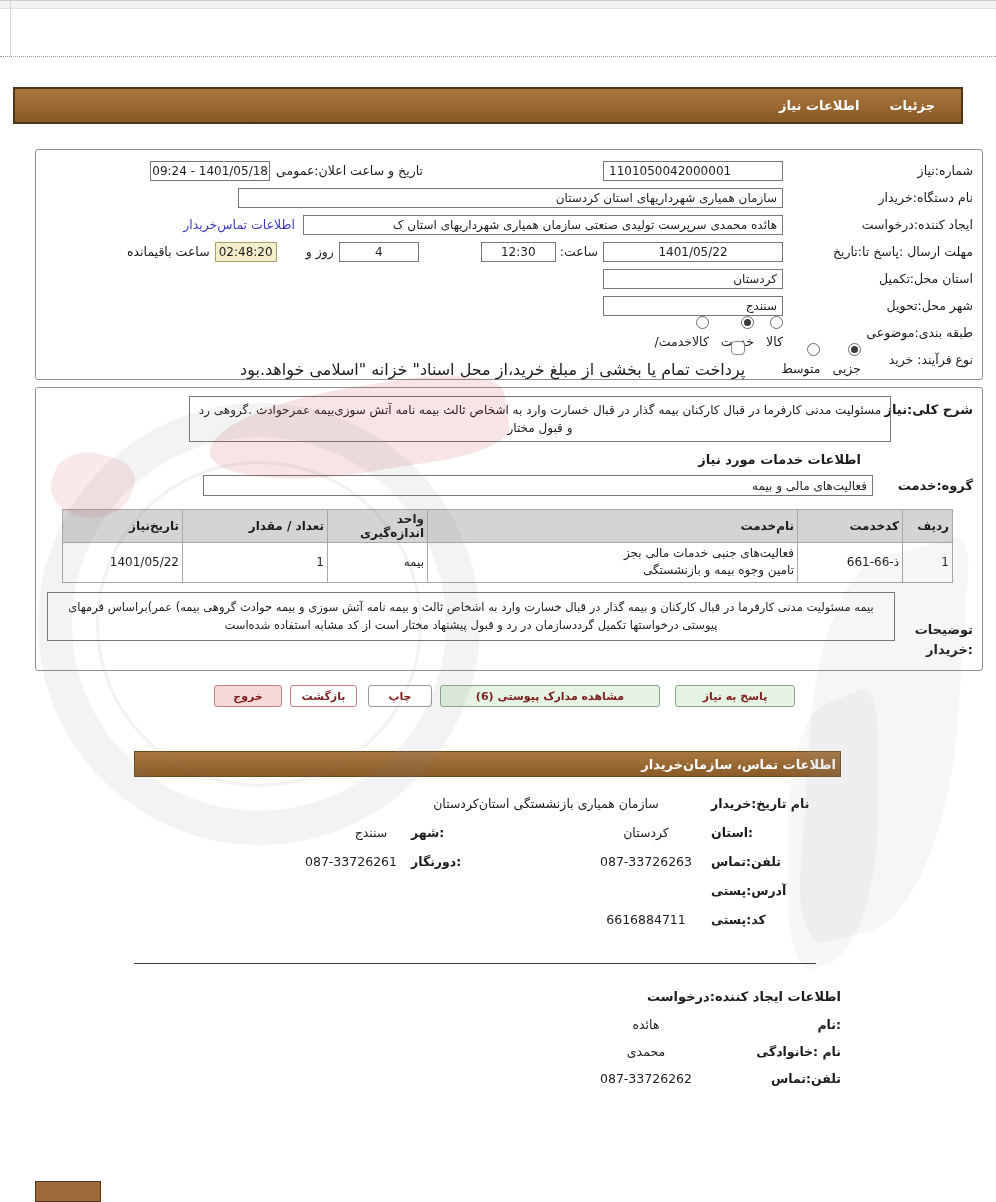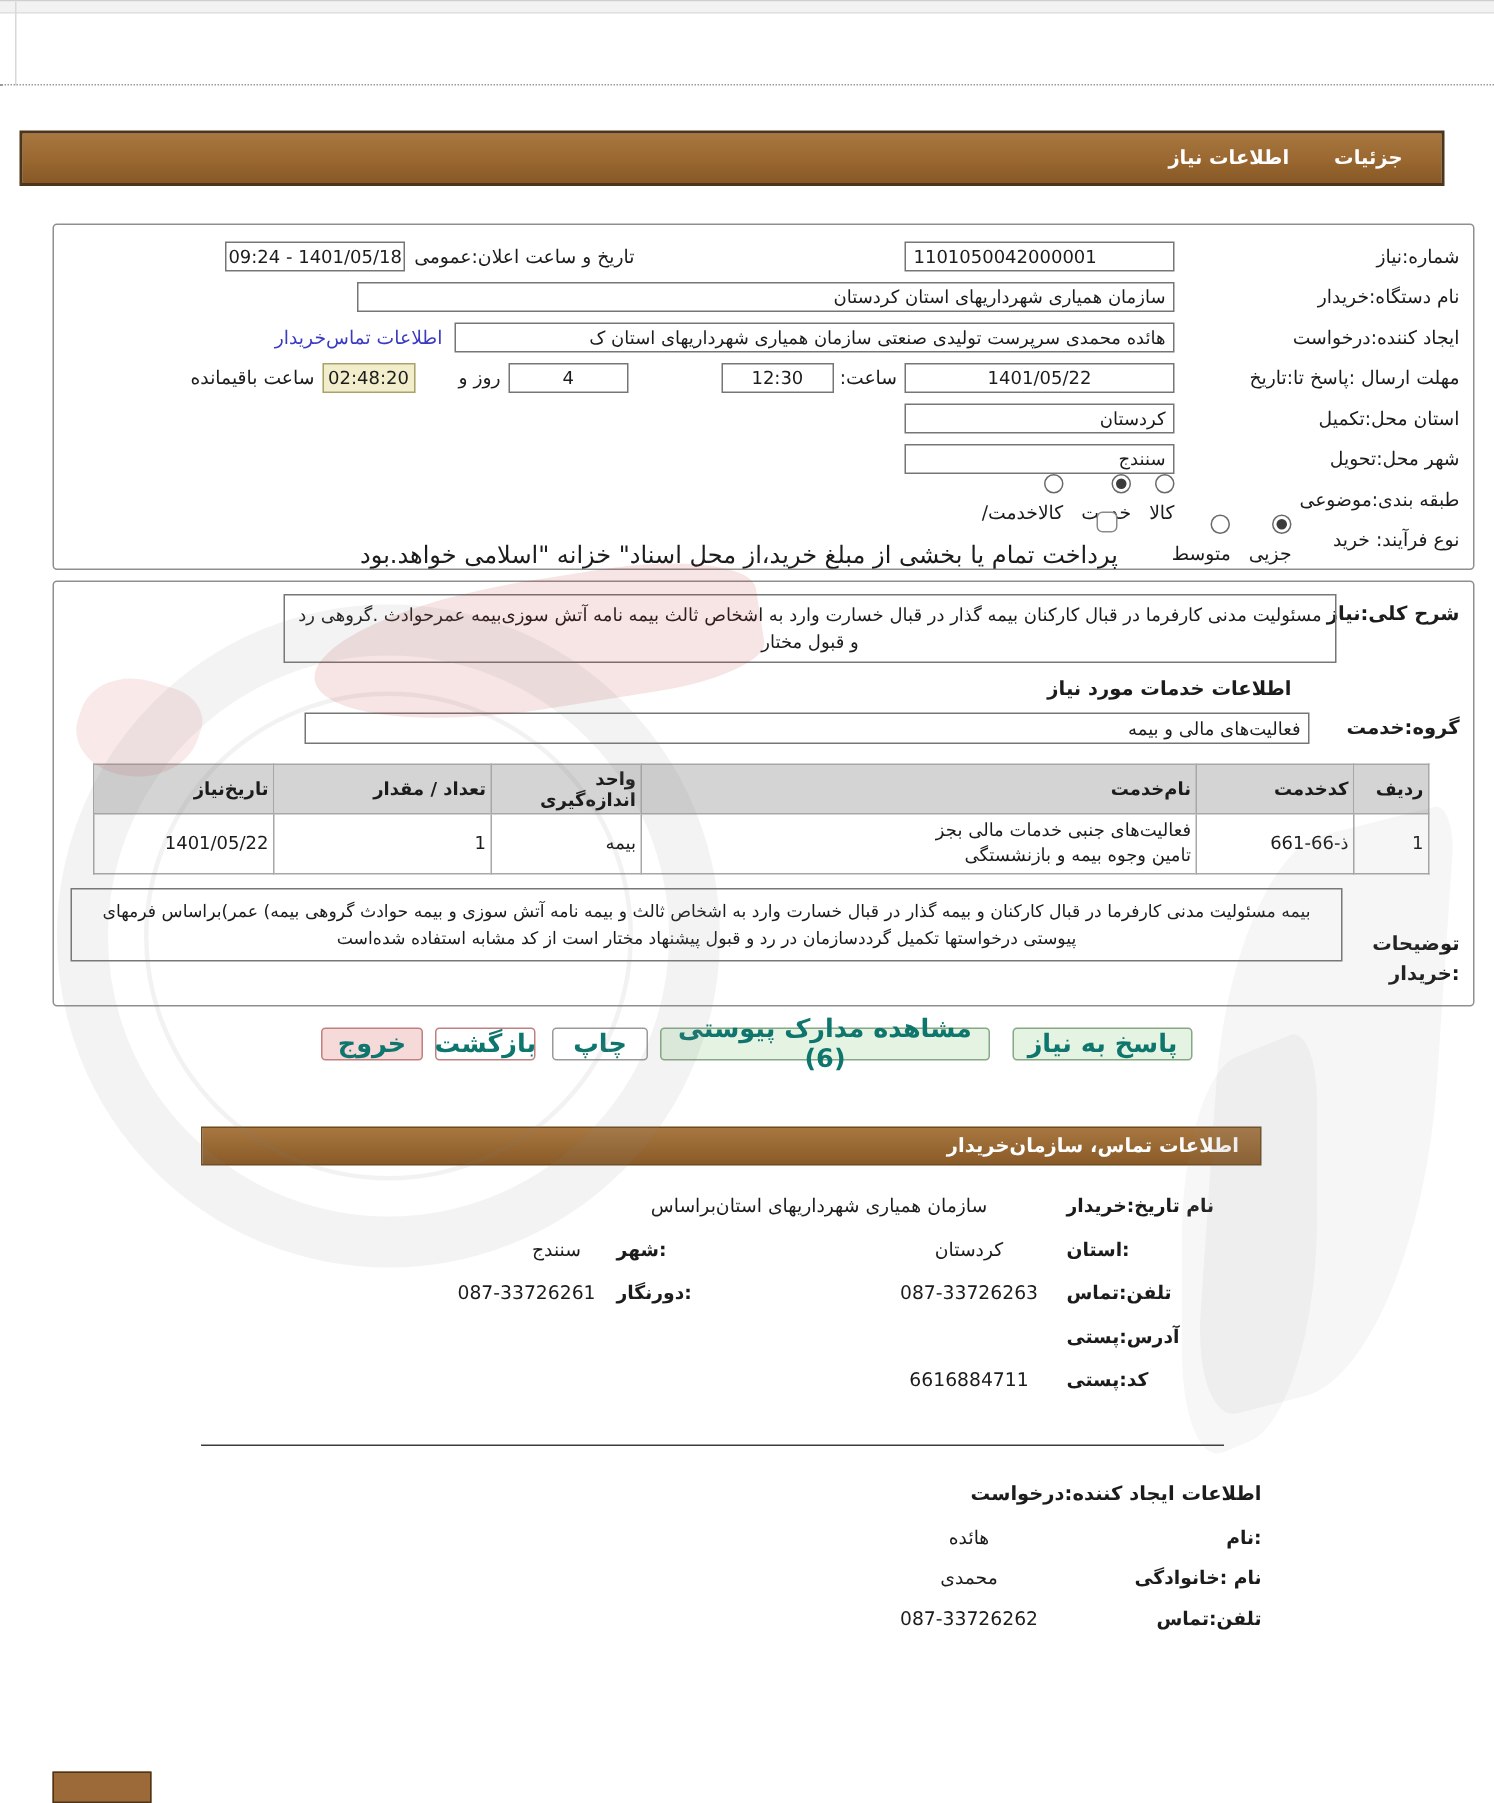--- a/index.html
+++ b/index.html
@@ -86,41 +86,41 @@
   .notes-row{display:flex; align-items:flex-start; margin-top:9px;}
   .notes-label{font-weight:bold; font-size:13px; width:78px; flex:0 0 78px; line-height:1.55;}
   .notes-box{
     border:1px solid #777; width:848px; min-height:46px;
     font-size:11.5px; text-align:center; padding:5px 8px; line-height:1.6;
   }
 
   
   .btn-row{position:absolute; top:684px; right:201px; display:flex; align-items:center;}
   .btn{
-    height:22px; font-size:17px; font-weight:bold; font-family:inherit;
+    height:22px; font-size:11px; font-weight:bold; font-family:inherit;
     display:flex; align-items:center; justify-content:center;
-    border-radius:3px; cursor:pointer; padding:0 6px; color:#0f766e;
+    border-radius:3px; cursor:pointer; padding:0 6px; color:#7f1d1d;
   }
   .btn-green{background:var(--green-bg); border:1px solid var(--green-border);}
   .btn-white{background:#fff; border:1px solid #9a9a9a;}
   .btn-back{background:#fff; border:1px solid var(--pink-border);}
   .btn-pink{background:var(--pink-bg); border:1px solid var(--pink-border);}
   #btn-respond{width:120px;}
   #btn-docs{width:220px; margin-right:15px;}
   #btn-print{width:64px; margin-right:8px;}
   #btn-back{width:67px; margin-right:11px;}
   #btn-exit{width:68px; margin-right:8px;}
 
   
   .bar2{
     position:absolute; top:750px; left:134px; width:707px; height:26px;
     background:linear-gradient(180deg,#a87740,#8a5b28);
     border:1px solid #6b4a20;
     color:#fff; font-weight:bold; font-size:13px;
-    display:flex; align-items:center; padding:0 14px;
+    display:flex; align-items:center; padding:0 4px;
   }
   .contact{position:absolute; top:788px; left:134px; width:707px; font-size:12.5px;}
   .crow{display:flex; align-items:center; height:29px;}
   .c-label{width:130px; flex:0 0 130px; font-weight:bold; text-align:left;}
   .c-val{text-align:center;}
   .w330{width:330px;} .w130{width:130px;} .w170l{width:170px; flex:0 0 170px; font-weight:bold; text-align:left;}
   .w80{width:80px;} .w120{width:120px;} .w400{width:400px;}
 
   .divider{position:absolute; top:962px; left:134px; width:682px; border-top:1px solid #3c3c3c;}
 
@@ -279,21 +279,21 @@
   <button class="btn btn-pink" id="btn-exit">خروج</button>
 </div>
 
 <div class="bar2">
   <span>اطلاعات  تماس، سازمان‌خریدار</span>
 </div>
 
 <div class="contact">
   <div class="crow">
     <span class="c-label">نام تاریخ:خریدار</span>
-    <span class="c-val w330">سازمان همیاری شهرداریهای استان‌براساس</span>
+    <span class="c-val w330">سازمان همیاری بازنشستگی استان‌کردستان</span>
   </div>
   <div class="crow">
     <span class="c-label">:استان</span>
     <span class="c-val w130">کردستان</span>
     <span class="w170l">:شهر</span>
     <span class="c-val w80">سنندج</span>
   </div>
   <div class="crow">
     <span class="c-label">تلفن:تماس</span>
     <span class="c-val w130 ltr">087-33726263</span>

